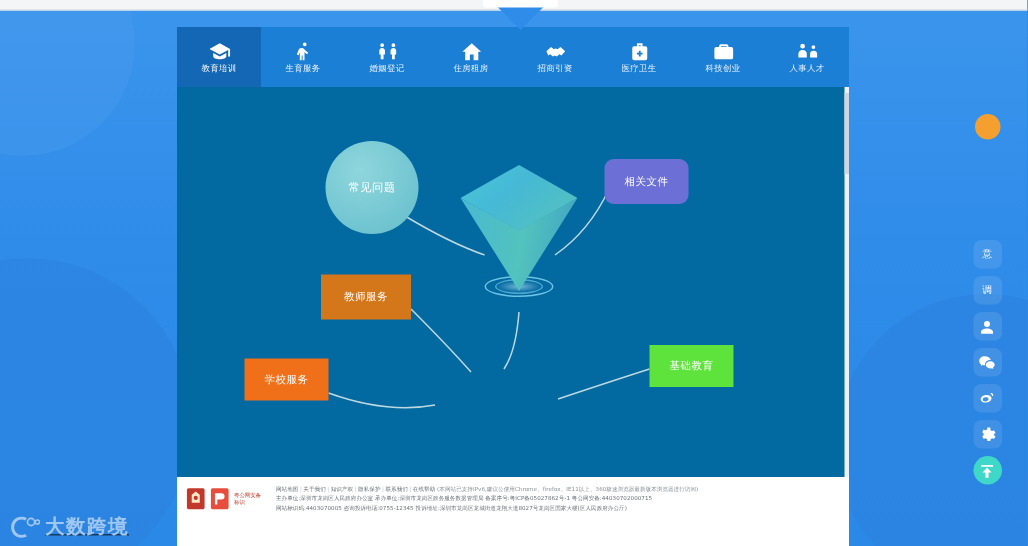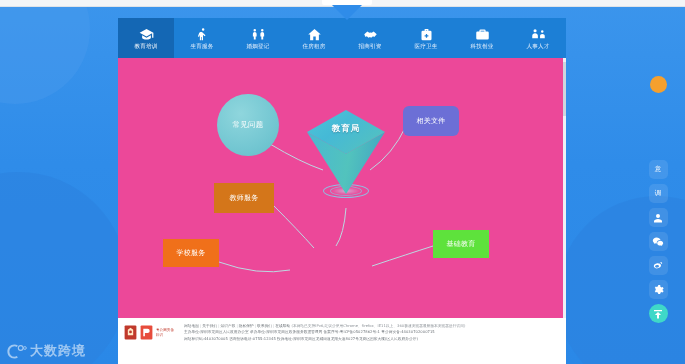--- a/index.html
+++ b/index.html
@@ -54,21 +54,21 @@
     clip-path:polygon(0 0,100% 0,50% 100%);
   }
   #nav-notch-cap{
     position:absolute; left:322px; top:0px; width:50px; height:5px;
     background:#ffffff; z-index:8; border-radius:0 0 2px 2px;
   }
 
   
   #content-card{
     position:absolute; left:118px; top:58px; width:448px; height:260px;
-    background:#ec4899; z-index:5; overflow:hidden;
+    background:#0369a1; z-index:5; overflow:hidden;
   }
 
   
   #diagram{ position:absolute; inset:0; }
   #diagram-svg{ position:absolute; inset:0; width:100%; height:100%; }
 
   .node{
     position:absolute; display:flex; align-items:center; justify-content:center;
     color:#ffffff; text-align:center; line-height:1.15;
     font-size:7px; letter-spacing:.3px; cursor:pointer;
@@ -158,21 +158,21 @@
   .foot-line{
     font-size:3.7px; color:#6a7076; line-height:1.75; white-space:nowrap;
     letter-spacing:.05px;
   }
   .foot-line .sep{ color:#bfc4c9; padding:0 1px; }
   .foot-note{ color:#8a9096; }
 
   
   #watermark{
     position:absolute; left:6px; bottom:4px; z-index:10;
-    display:flex; align-items:center; gap:3px; opacity:.55;
+    display:flex; align-items:center; gap:3px; opacity:.55;text-decoration:underline;
   }
   #watermark-mark{ width:21px; height:17px; }
   #watermark-text{ font-size:13px; color:#ffffff; letter-spacing:1px; font-weight:bold; }
 
   
   #card-scrollbar{
     position:absolute; right:0; top:0; width:3px; height:100%;
     background:#eef1f4;
   }
   #card-scrollthumb{
@@ -287,21 +287,20 @@
 
     <div class="node" id="node-basic">
       <span>基础教育</span>
     </div>
 
     <div id="node-center">
       <div class="ripple" id="ripple-2"></div>
       <div class="ripple" id="ripple-1"></div>
       <div id="pyramid-body"></div>
       <div id="pyramid-top"></div>
-      <div id="center-label">教育局</div>
     </div>
 
   </div>
 
   <div id="card-scrollbar">
     <div id="card-scrollthumb"></div>
   </div>
 </div>
 
 <div id="side-rail">

